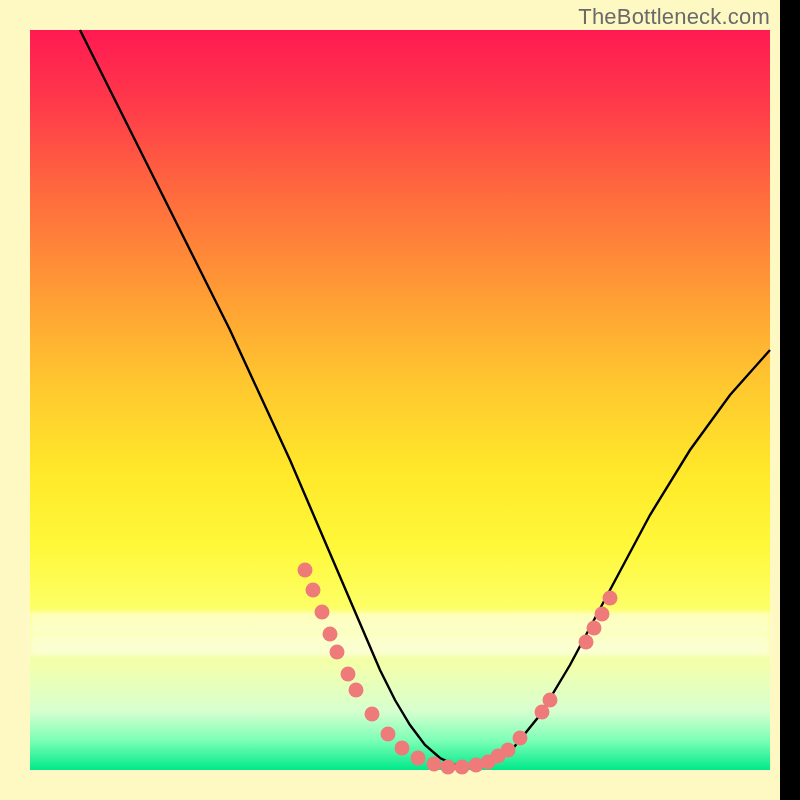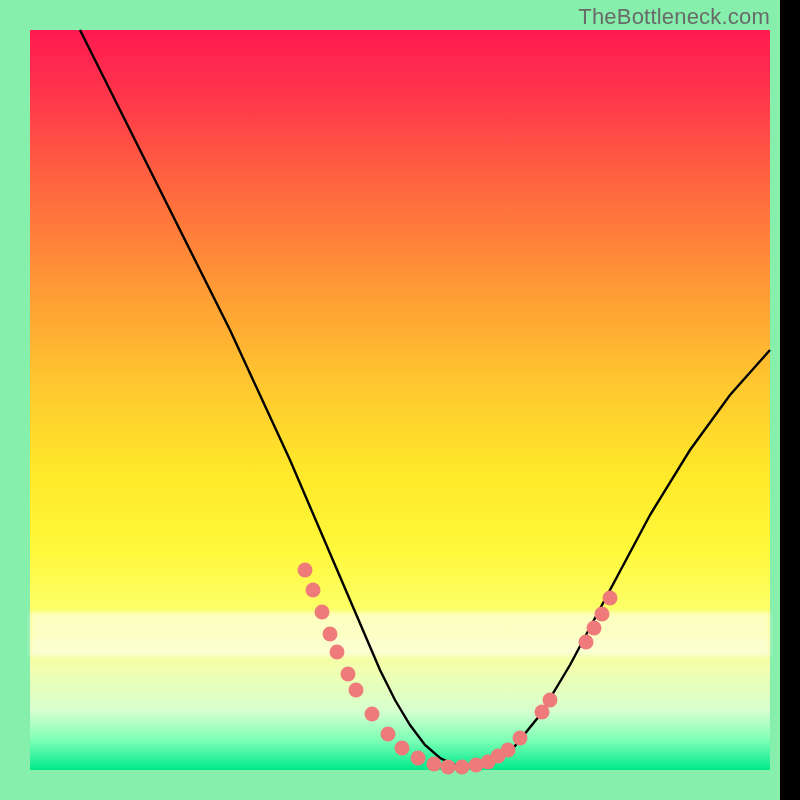--- a/index.html
+++ b/index.html
@@ -10,21 +10,21 @@
     background: #000;
     overflow: hidden;
     font-family: Arial, Helvetica, sans-serif;
   }
   .frame {
     position: absolute;
     top: 0;
     left: 0;
     width: 780px;
     height: 800px;
-    background: #86efac;
+    background: #fef9c3;
   }
   .plot {
     position: absolute;
     top: 30px;
     left: 30px;
     width: 740px;
     height: 740px;
     background: linear-gradient(to bottom,
       #ff1a52 0%,
       #ff3a4a 10%,

